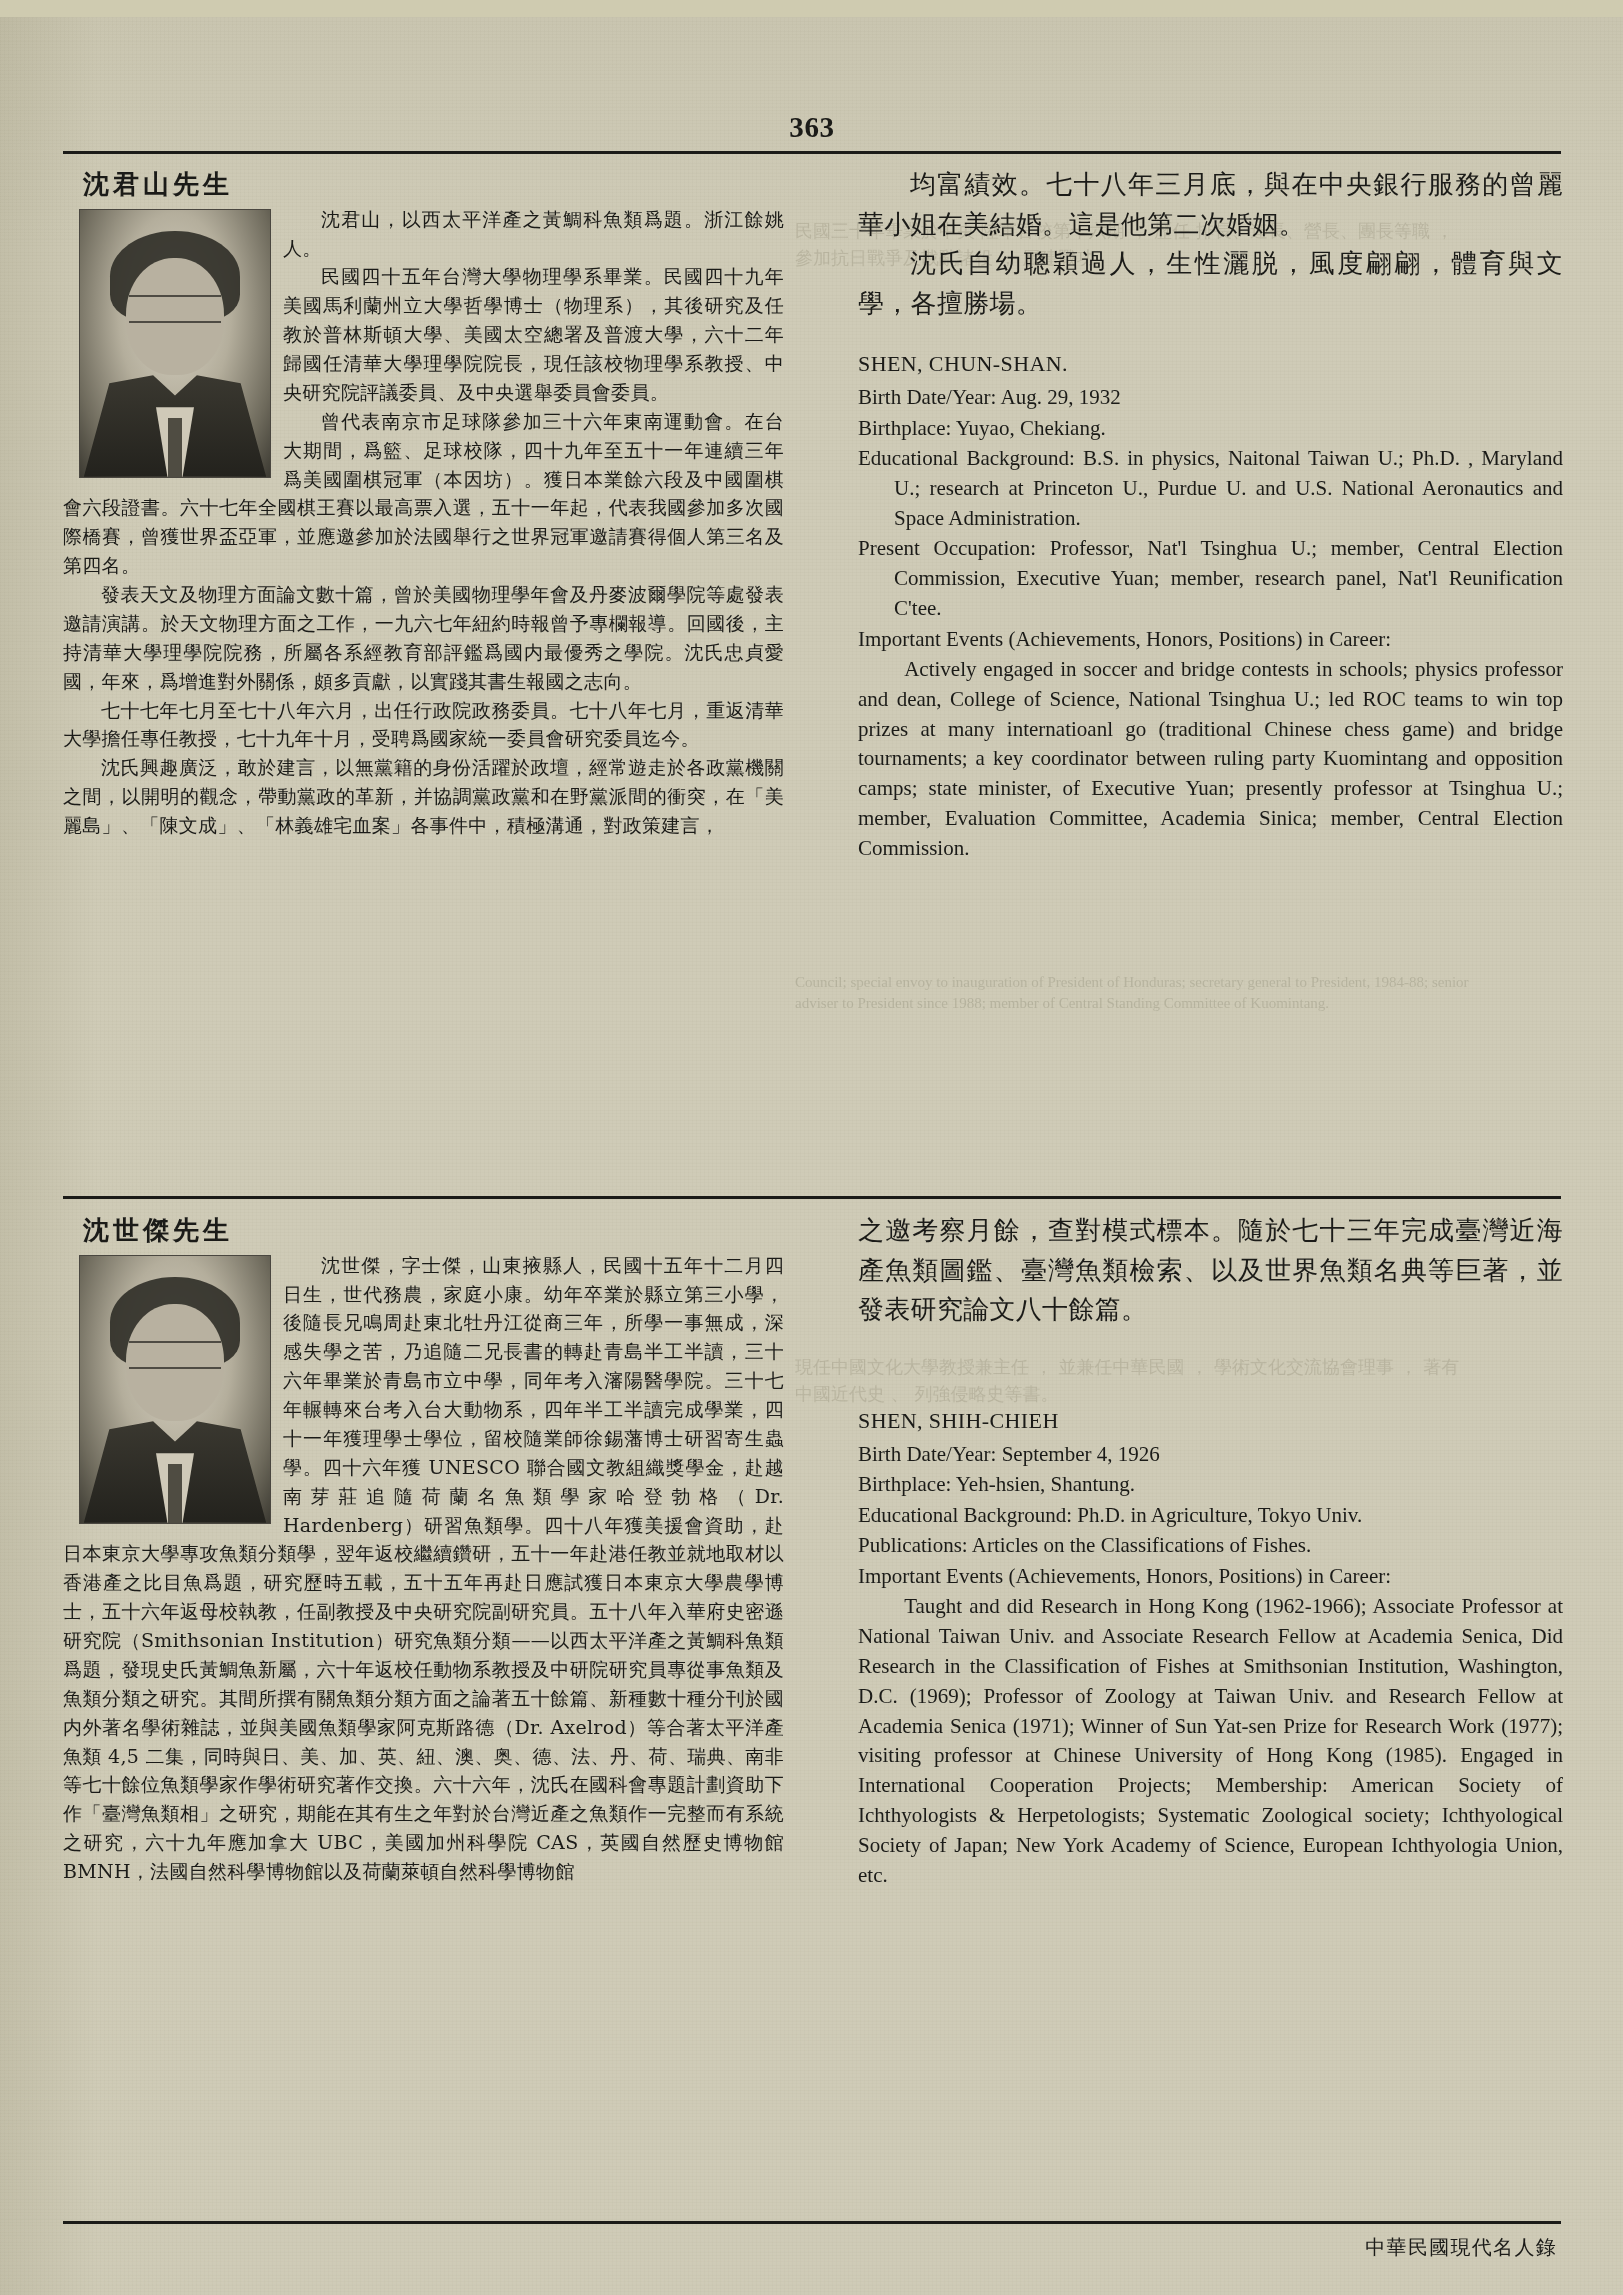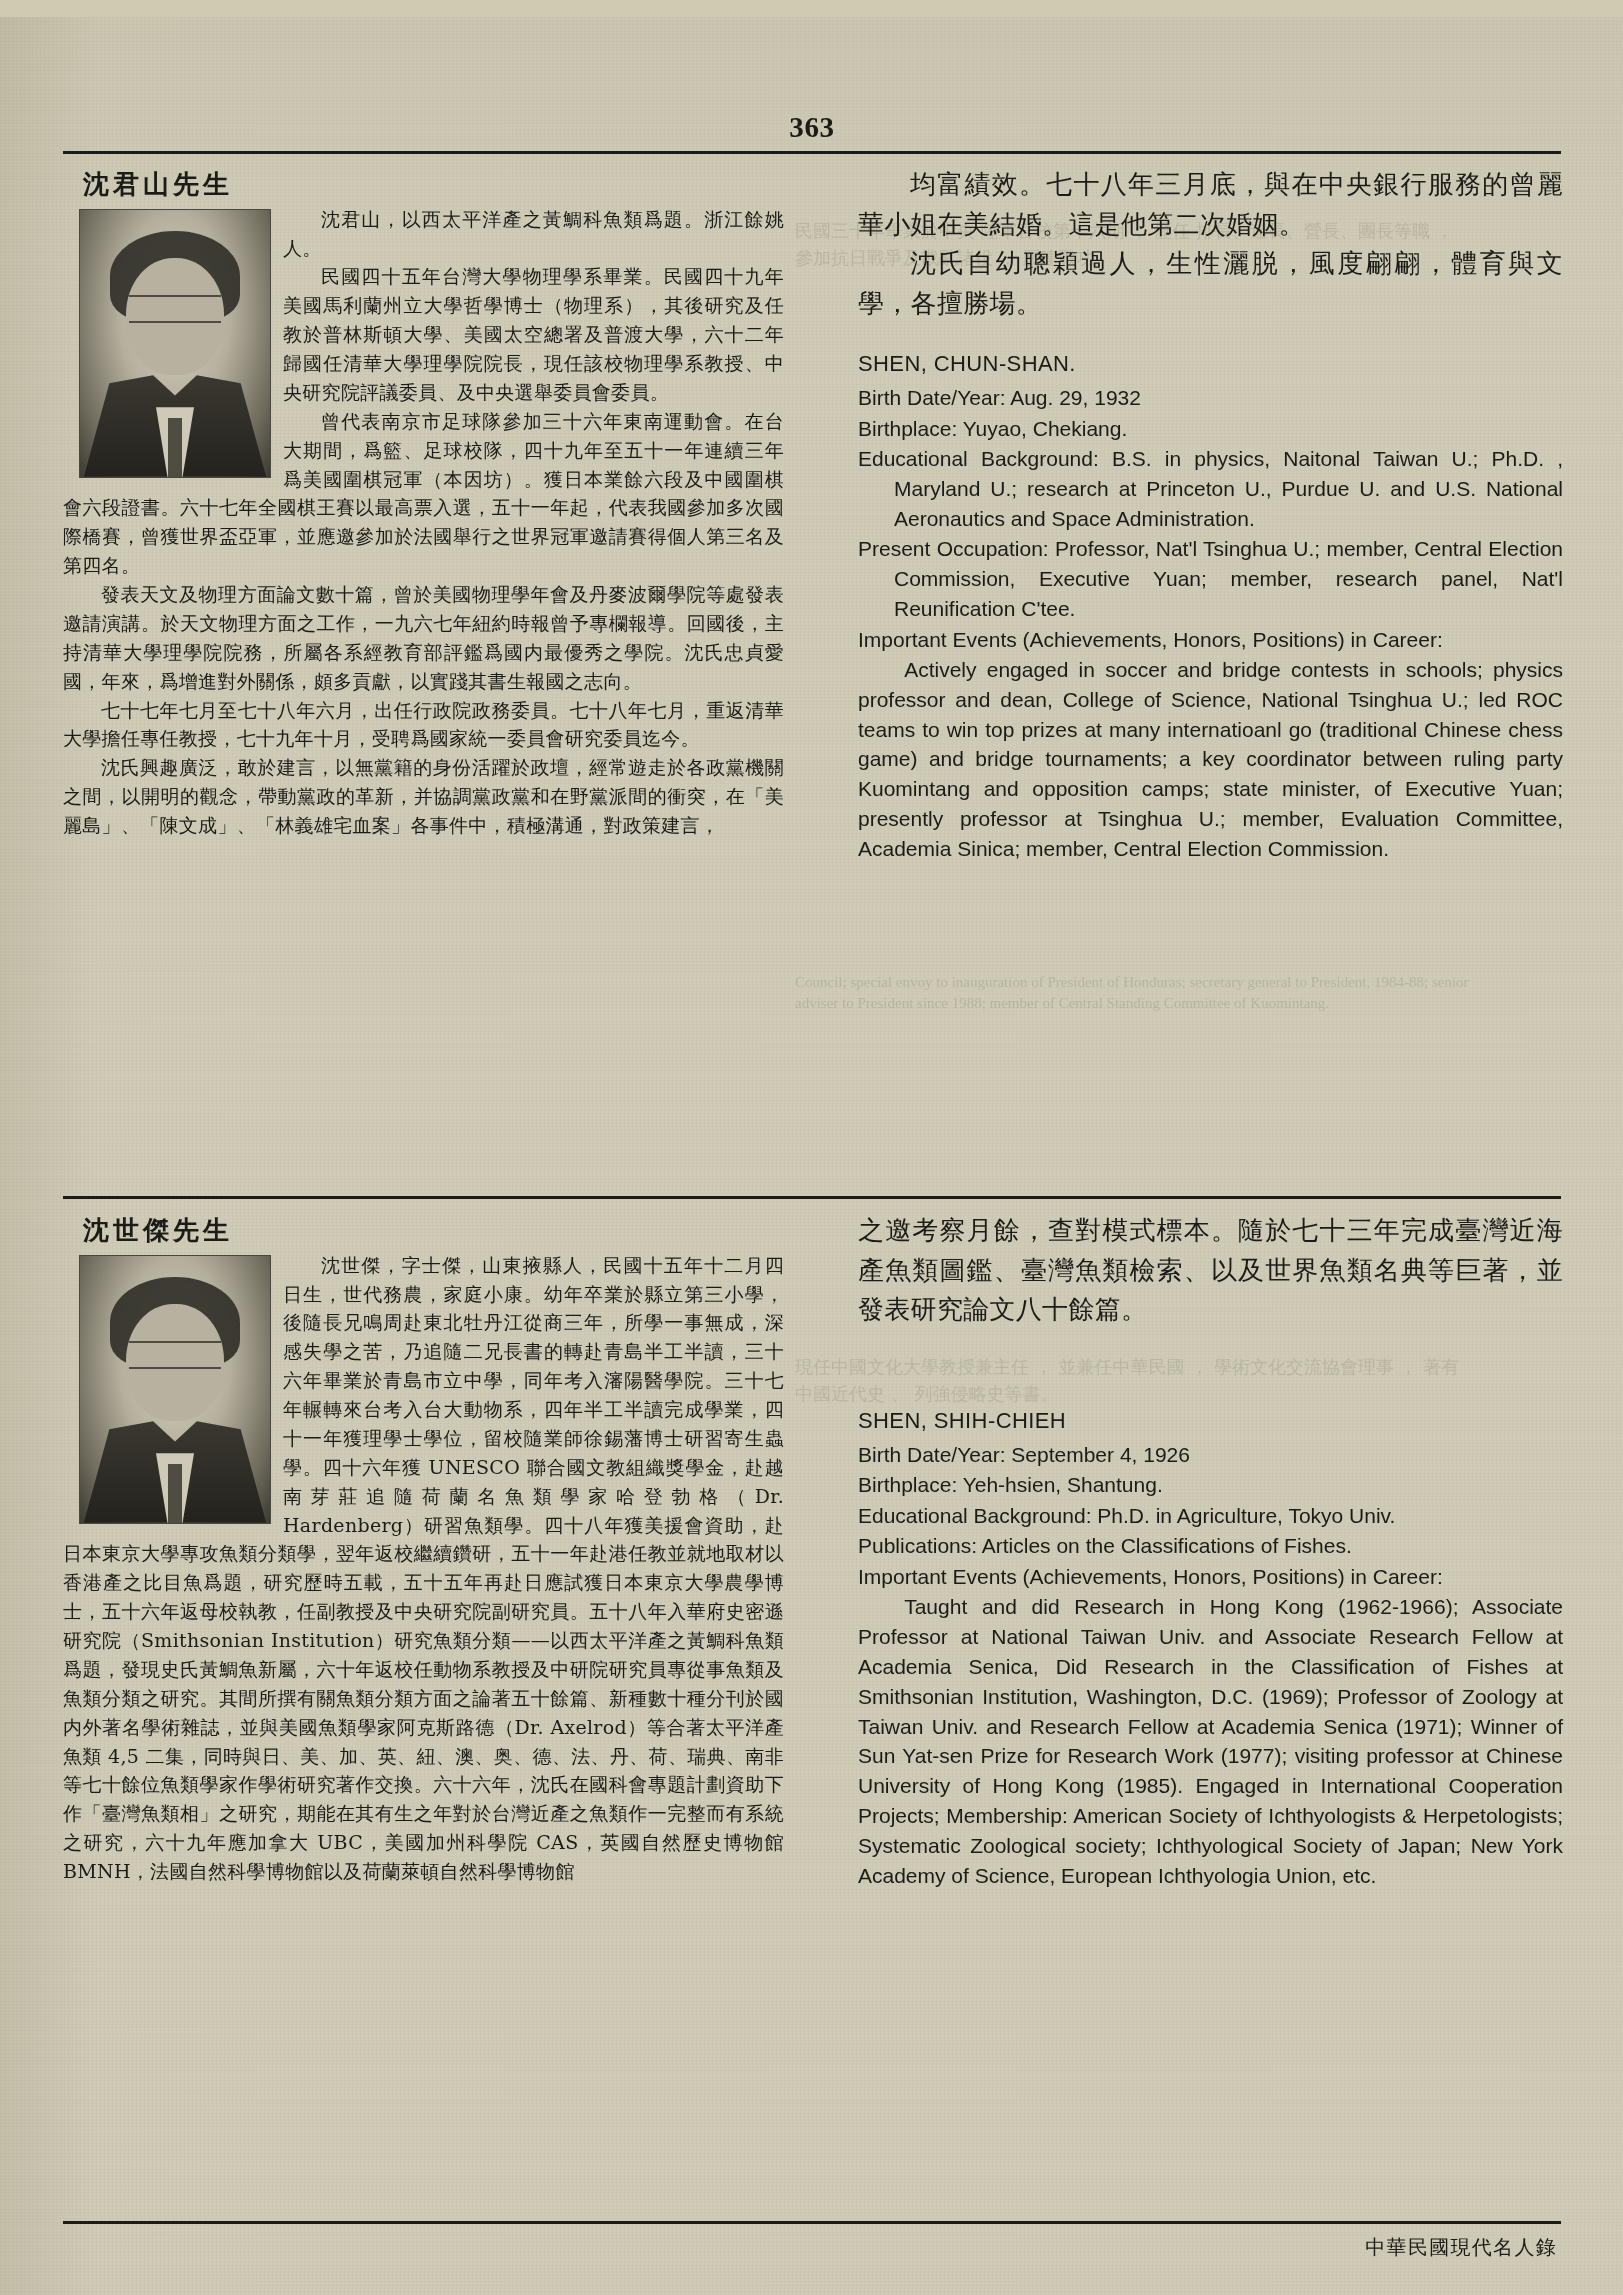--- a/index.html
+++ b/index.html
@@ -170,21 +170,21 @@
     line-height: 1.52;
     text-align: justify;
     letter-spacing: 0.3px;
   }
   .cn-body p {
     margin: 0;
     text-indent: 2em;
   }
 
   .en-block {
-    font-family: Liberation Sans, sans-serif;
+    font-family: Liberation Serif, serif;
     font-size: 21px;
     line-height: 1.42;
     text-align: justify;
   }
   .en-name {
     font-size: 22px;
     font-weight: normal;
     margin: 23px 0 4px 0;
     letter-spacing: 0.4px;
   }

